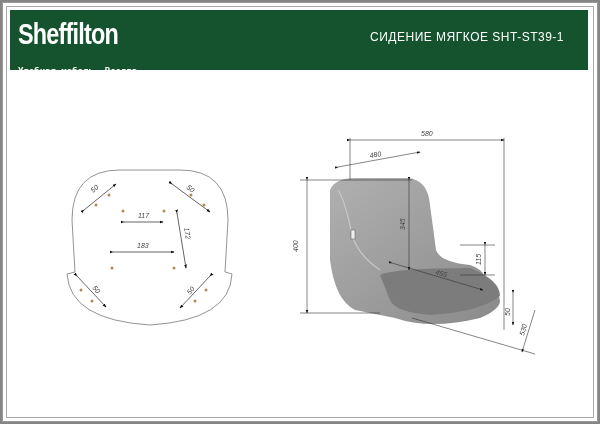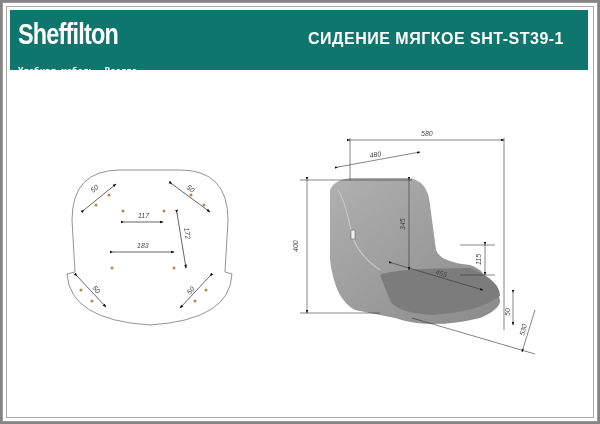--- a/index.html
+++ b/index.html
@@ -1,22 +1,22 @@
 <!DOCTYPE html>
 <html><head>
 <meta charset="utf-8">
 <style>
   html,body{margin:0;padding:0;}
   body{width:600px;height:424px;background:#858585;position:relative;overflow:hidden;font-family:"Liberation Sans",sans-serif;}
   .frame{position:absolute;left:2px;top:2px;width:594px;height:418px;background:#fff;border:1px solid #9a9a9a;}
   .inner{position:absolute;left:3px;top:3px;right:3px;bottom:3px;border:1px solid #a8a8a8;}
-  .header{position:absolute;left:10px;top:10px;width:578px;height:60px;background:#0f766e;}
+  .header{position:absolute;left:10px;top:10px;width:578px;height:60px;background:#14532d;}
   .logo{position:absolute;left:8px;top:7px;color:#fff;font-family:"Liberation Sans",sans-serif;font-weight:bold;font-size:30px;letter-spacing:-1px;transform:scaleX(0.78);transform-origin:left top;}
   .tagline{position:absolute;left:8px;top:56px;color:#fff;font-size:9px;font-family:"DejaVu Sans Mono",monospace;font-weight:bold;}
-  .title{position:absolute;right:24px;top:20px;color:#fff;font-weight:bold;font-size:16px;letter-spacing:0.5px;}
+  .title{position:absolute;right:24px;top:20px;color:#fff;font-weight:normal;font-size:12px;letter-spacing:0.5px;}
   svg{position:absolute;left:0;top:0;}
   .dim{font-family:"Liberation Sans",sans-serif;font-size:7px;font-style:italic;fill:#444;}
 </style>
 </head>
 <body>
 
 <div class="frame">
   <div class="inner"></div>
 </div>
 

